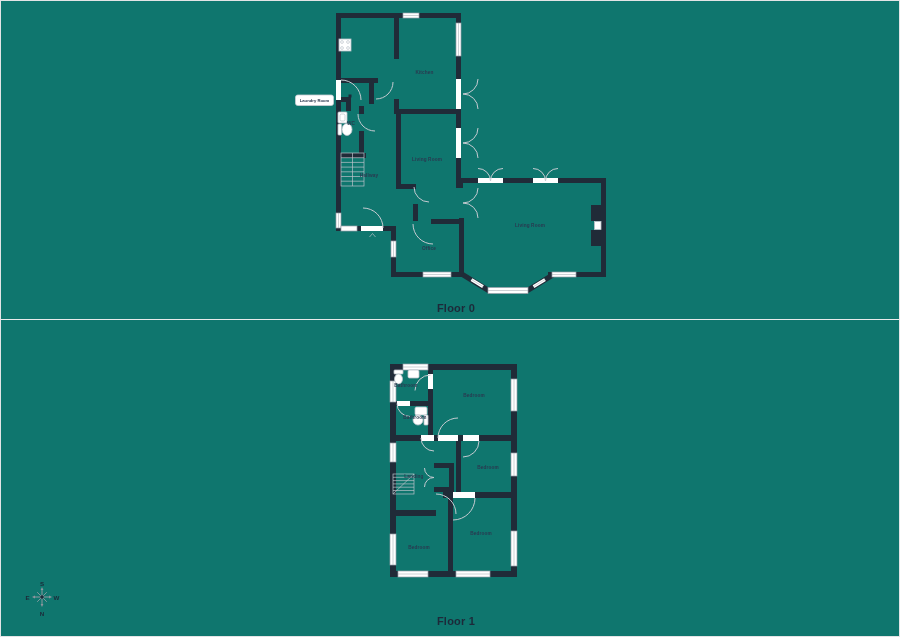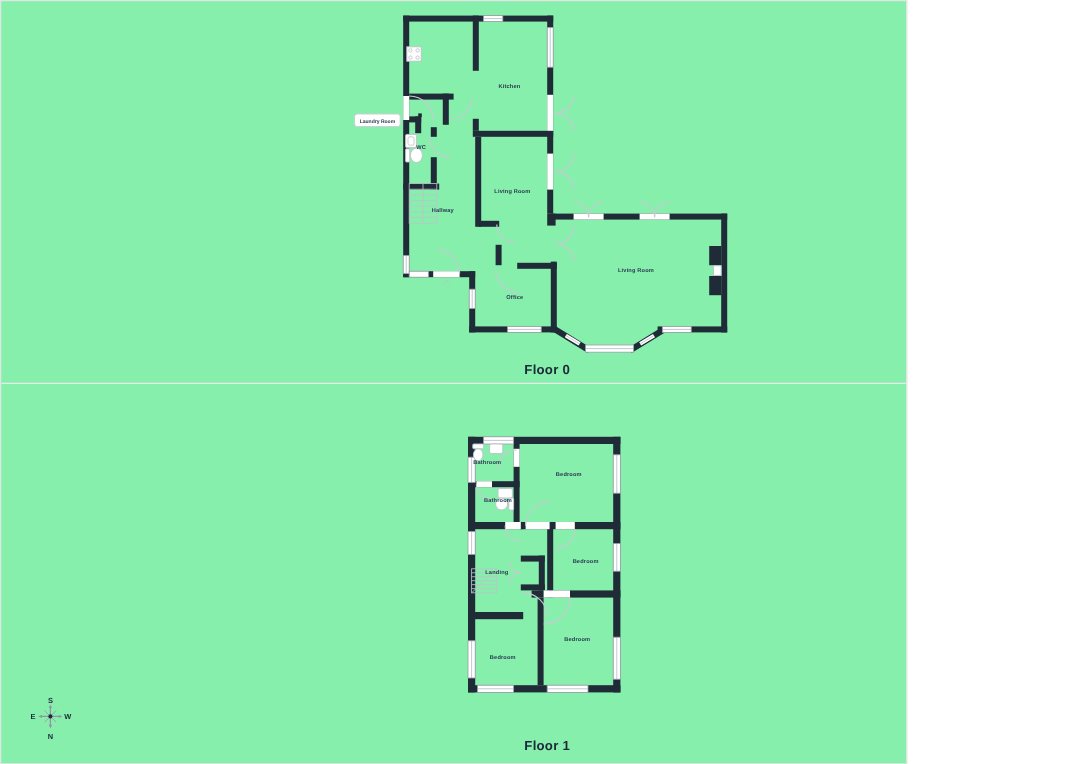--- a/index.html
+++ b/index.html
@@ -1,16 +1,16 @@
 <!DOCTYPE html>
 <html><head>
 <meta charset="utf-8">
 <style>
   html,body{margin:0;padding:0;background:#fff;}
-  .canvas{position:relative;width:756px;height:637px;background:#86efac;
+  .canvas{position:relative;width:900px;height:637px;background:#0f766e;
           border:1px solid #e3e4e6;box-sizing:border-box;overflow:hidden;
           font-family:"Liberation Sans",sans-serif;}
   svg{position:absolute;left:0;top:0;}
   .wall{fill:#202b38;}
   .gap{fill:#ffffff;}
   .win{fill:#ffffff;stroke:#9aa2ab;stroke-width:0.7;}
   .winline{stroke:#9aa2ab;stroke-width:0.5;fill:none;}
   .arc{fill:none;stroke:#c5cbd1;stroke-width:1;}
   .fx{fill:#ffffff;stroke:#bcc3ca;stroke-width:0.8;}
   .fxline{stroke:#bcc3ca;stroke-width:0.7;fill:none;}

